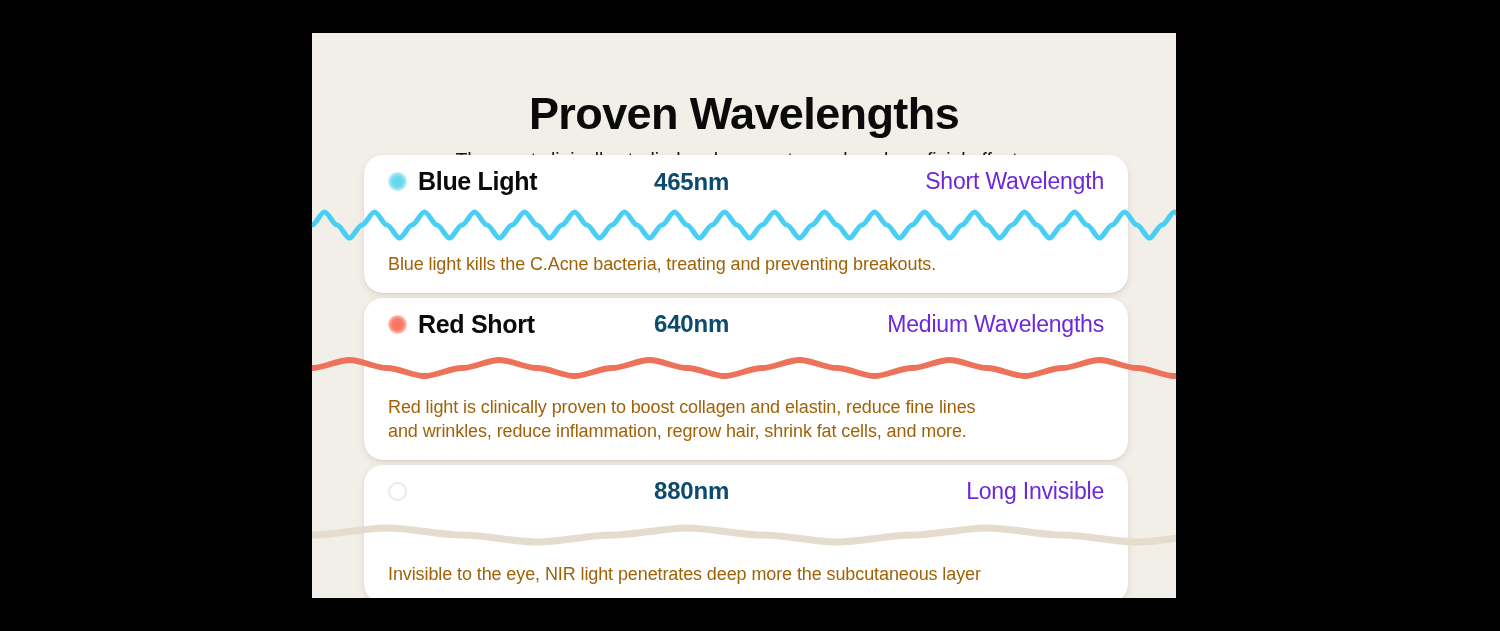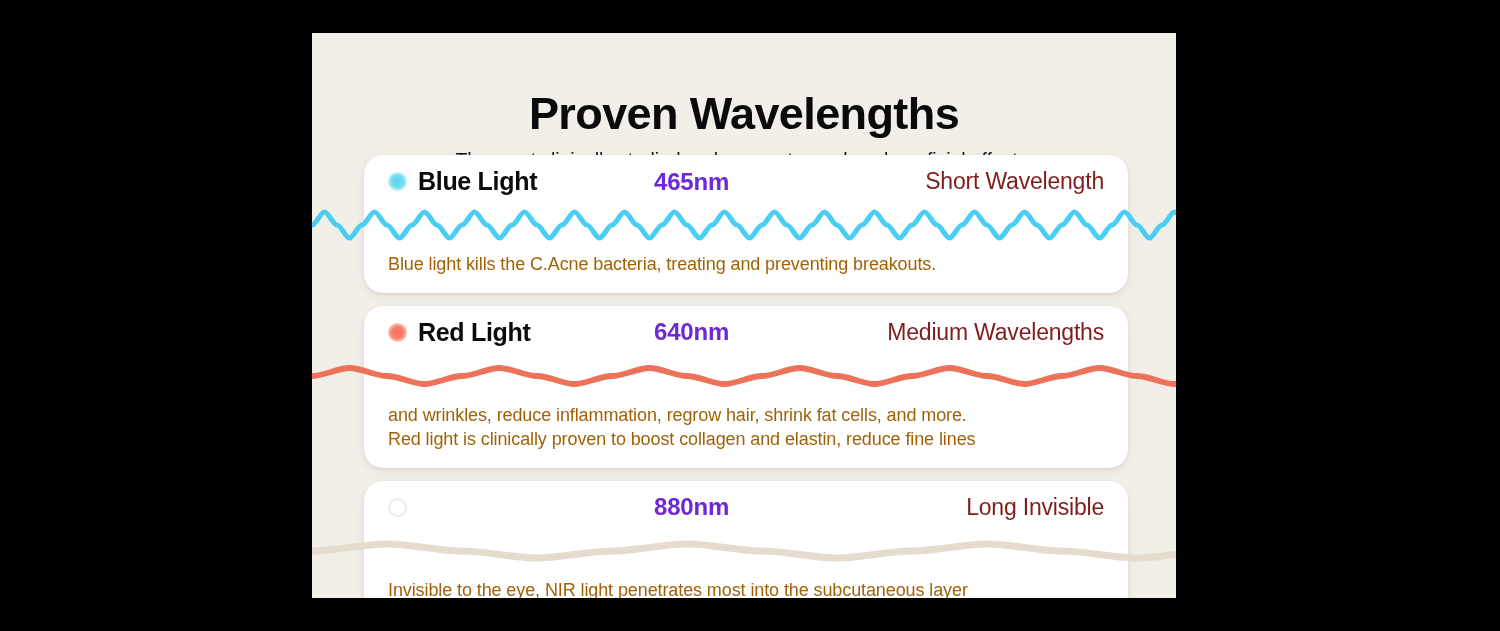--- a/index.html
+++ b/index.html
@@ -70,21 +70,21 @@
     top: 122px;
     width: 764px;
   }
 
   .card {
     position: relative;
     background: #FFFFFF;
     border-radius: 19px;
     box-shadow: 0 3px 7px rgba(120,100,75,0.13),
                 0 1px 2px rgba(120,100,75,0.10);
-    margin-bottom: 13px;
+    margin-bottom: 5px;
     overflow: visible;
   }
 
   .card-head {
     display: flex;
     align-items: center;
     padding: 13px 24px 10px 24px;
     height: 50px;
   }
 
@@ -115,31 +115,31 @@
     font-size: 25px;
     font-weight: bold;
     color: #0A0A0A;
     letter-spacing: -0.3px;
     white-space: nowrap;
   }
 
   .ch-nm {
     font-size: 24px;
     font-weight: bold;
-    color: #6d28d9;
+    color: #0c4a6e;
     letter-spacing: -0.2px;
     white-space: nowrap;
     position: absolute;
     left: 290px;
   }
 
   .ch-range {
     font-size: 23px;
     font-weight: normal;
-    color: #7f1d1d;
+    color: #6d28d9;
     letter-spacing: -0.2px;
     white-space: nowrap;
     margin-left: auto;
   }
 
   
   .wave-wrap {
     position: relative;
     height: 44px;
     margin-top: -2px;
@@ -187,46 +187,46 @@
                 <path d="M 0 22 C 3.875 22, 8.625 9, 12.5 9 C 16.375 9, 21.125 22, 25 22 C 28.875 22, 33.625 35, 37.5 35 C 41.375 35, 46.125 22, 50 22 C 53.875 22, 58.625 9, 62.5 9 C 66.375 9, 71.125 22, 75 22 C 78.875 22, 83.625 35, 87.5 35 C 91.375 35, 96.125 22, 100 22 C 103.875 22, 108.625 9, 112.5 9 C 116.375 9, 121.125 22, 125 22 C 128.875 22, 133.625 35, 137.5 35 C 141.375 35, 146.125 22, 150 22 C 153.875 22, 158.625 9, 162.5 9 C 166.375 9, 171.125 22, 175 22 C 178.875 22, 183.625 35, 187.5 35 C 191.375 35, 196.125 22, 200 22 C 203.875 22, 208.625 9, 212.5 9 C 216.375 9, 221.125 22, 225 22 C 228.875 22, 233.625 35, 237.5 35 C 241.375 35, 246.125 22, 250 22 C 253.875 22, 258.625 9, 262.5 9 C 266.375 9, 271.125 22, 275 22 C 278.875 22, 283.625 35, 287.5 35 C 291.375 35, 296.125 22, 300 22 C 303.875 22, 308.625 9, 312.5 9 C 316.375 9, 321.125 22, 325 22 C 328.875 22, 333.625 35, 337.5 35 C 341.375 35, 346.125 22, 350 22 C 353.875 22, 358.625 9, 362.5 9 C 366.375 9, 371.125 22, 375 22 C 378.875 22, 383.625 35, 387.5 35 C 391.375 35, 396.125 22, 400 22 C 403.875 22, 408.625 9, 412.5 9 C 416.375 9, 421.125 22, 425 22 C 428.875 22, 433.625 35, 437.5 35 C 441.375 35, 446.125 22, 450 22 C 453.875 22, 458.625 9, 462.5 9 C 466.375 9, 471.125 22, 475 22 C 478.875 22, 483.625 35, 487.5 35 C 491.375 35, 496.125 22, 500 22 C 503.875 22, 508.625 9, 512.5 9 C 516.375 9, 521.125 22, 525 22 C 528.875 22, 533.625 35, 537.5 35 C 541.375 35, 546.125 22, 550 22 C 553.875 22, 558.625 9, 562.5 9 C 566.375 9, 571.125 22, 575 22 C 578.875 22, 583.625 35, 587.5 35 C 591.375 35, 596.125 22, 600 22 C 603.875 22, 608.625 9, 612.5 9 C 616.375 9, 621.125 22, 625 22 C 628.875 22, 633.625 35, 637.5 35 C 641.375 35, 646.125 22, 650 22 C 653.875 22, 658.625 9, 662.5 9 C 666.375 9, 671.125 22, 675 22 C 678.875 22, 683.625 35, 687.5 35 C 691.375 35, 696.125 22, 700 22 C 703.875 22, 708.625 9, 712.5 9 C 716.375 9, 721.125 22, 725 22 C 728.875 22, 733.625 35, 737.5 35 C 741.375 35, 746.125 22, 750 22 C 753.875 22, 758.625 9, 762.5 9 C 766.375 9, 771.125 22, 775 22 C 778.875 22, 783.625 35, 787.5 35 C 791.375 35, 796.125 22, 800 22 C 803.875 22, 808.625 9, 812.5 9 C 816.375 9, 821.125 22, 825 22 C 828.875 22, 833.625 35, 837.5 35 C 841.375 35, 846.125 22, 850 22 C 853.875 22, 858.625 9, 862.5 9 C 866.375 9, 871.125 22, 875 22 C 878.875 22, 883.625 35, 887.5 35 C 891.375 35, 896.125 22, 900 22" fill="none" stroke="#4ACEF4" stroke-width="5" stroke-linecap="round"></path>
               </svg>
             </div>
             <div class="card-desc">
               <span class="l">Blue light kills the C.Acne bacteria, treating and preventing breakouts.</span>
             </div>
           </div>
           <div class="card">
             <div class="card-head">
               <span class="dot dot-red"></span>
-              <span class="ch-name">Red Light</span>
+              <span class="ch-name">Red Short</span>
               <span class="ch-nm">640nm</span>
               <span class="ch-range">Medium Wavelengths</span>
             </div>
             <div class="wave-wrap">
               <svg class="wave-svg" viewBox="0 0 864 44" preserveAspectRatio="none">
                 <path d="M 0 22 C 11.625 22, 25.874999999999996 14, 37.5 14 C 49.125 14, 63.375 22, 75 22 C 86.625 22, 100.875 30, 112.5 30 C 124.125 30, 138.375 22, 150 22 C 161.625 22, 175.875 14, 187.5 14 C 199.125 14, 213.375 22, 225 22 C 236.625 22, 250.875 30, 262.5 30 C 274.125 30, 288.375 22, 300 22 C 311.625 22, 325.875 14, 337.5 14 C 349.125 14, 363.375 22, 375 22 C 386.625 22, 400.875 30, 412.5 30 C 424.125 30, 438.375 22, 450 22 C 461.625 22, 475.875 14, 487.5 14 C 499.125 14, 513.375 22, 525 22 C 536.625 22, 550.875 30, 562.5 30 C 574.125 30, 588.375 22, 600 22 C 611.625 22, 625.875 14, 637.5 14 C 649.125 14, 663.375 22, 675 22 C 686.625 22, 700.875 30, 712.5 30 C 724.125 30, 738.375 22, 750 22 C 761.625 22, 775.875 14, 787.5 14 C 799.125 14, 813.375 22, 825 22 C 836.625 22, 850.875 30, 862.5 30 C 874.125 30, 888.375 22, 900 22 C 911.625 22, 925.875 14, 937.5 14 C 949.125 14, 963.375 22, 975 22" fill="none" stroke="#EE7259" stroke-width="6" stroke-linecap="round"></path>
               </svg>
             </div>
             <div class="card-desc">
+              <span class="l">Red light is clinically proven to boost collagen and elastin, reduce fine lines</span>
               <span class="l">and wrinkles, reduce inflammation, regrow hair, shrink fat cells, and more.</span>
-              <span class="l">Red light is clinically proven to boost collagen and elastin, reduce fine lines</span>
             </div>
           </div>
           <div class="card">
             <div class="card-head">
               <span class="dot dot-ring"></span>
               <span class="ch-nm">880nm</span>
               <span class="ch-range">Long Invisible</span>
             </div>
             <div class="wave-wrap">
               <svg class="wave-svg" viewBox="0 0 864 44" preserveAspectRatio="none">
                 <path d="M 0 22 C 23.25 22, 51.74999999999999 15, 75 15 C 98.25 15, 126.75 22, 150 22 C 173.25 22, 201.75 29, 225 29 C 248.25 29, 276.75 22, 300 22 C 323.25 22, 351.75 15, 375 15 C 398.25 15, 426.75 22, 450 22 C 473.25 22, 501.75 29, 525 29 C 548.25 29, 576.75 22, 600 22 C 623.25 22, 651.75 15, 675 15 C 698.25 15, 726.75 22, 750 22 C 773.25 22, 801.75 29, 825 29 C 848.25 29, 876.75 22, 900 22 C 923.25 22, 951.75 15, 975 15 C 998.25 15, 1026.75 22, 1050 22" fill="none" stroke="#E5DCCE" stroke-width="7" stroke-linecap="round"></path>
               </svg>
             </div>
             <div class="card-desc">
-              <span class="l">Invisible to the eye, NIR light penetrates most into the subcutaneous layer</span>
+              <span class="l">Invisible to the eye, NIR light penetrates deep more the subcutaneous layer</span>
             </div>
           </div>
         </div>
 
     </div>
   </div>
 </div>
 
 </body></html>

